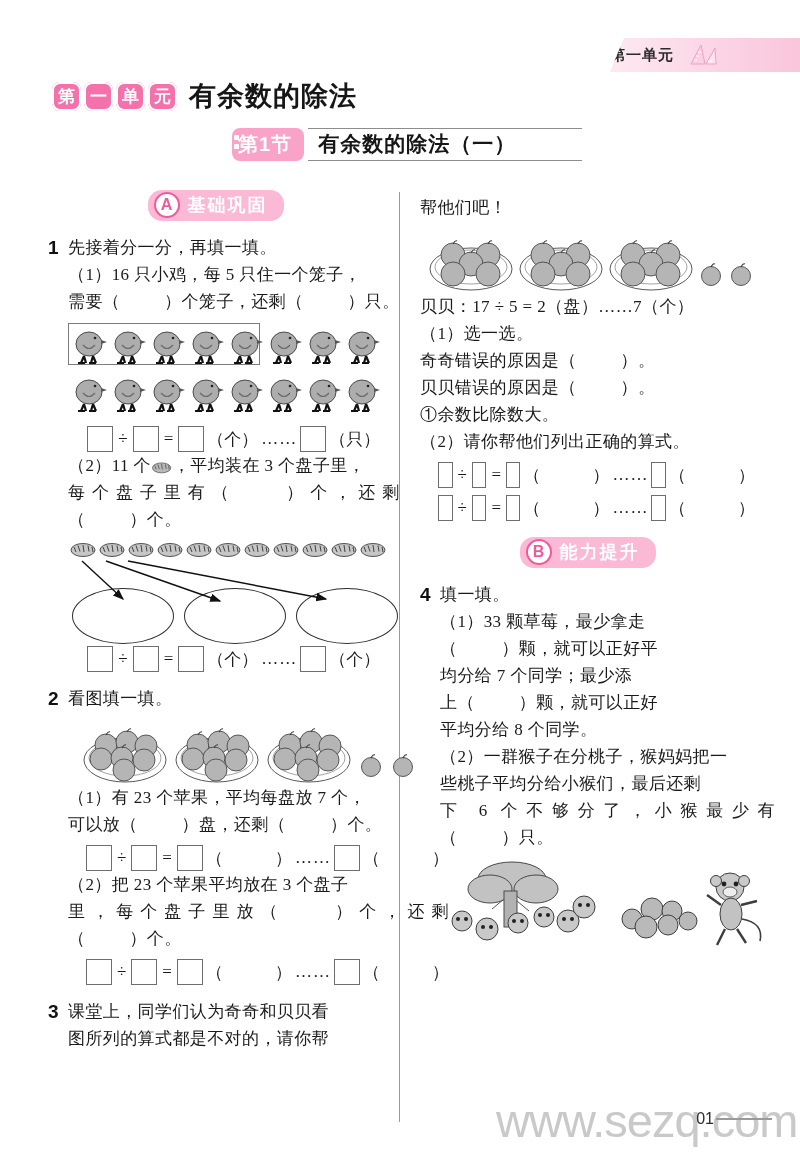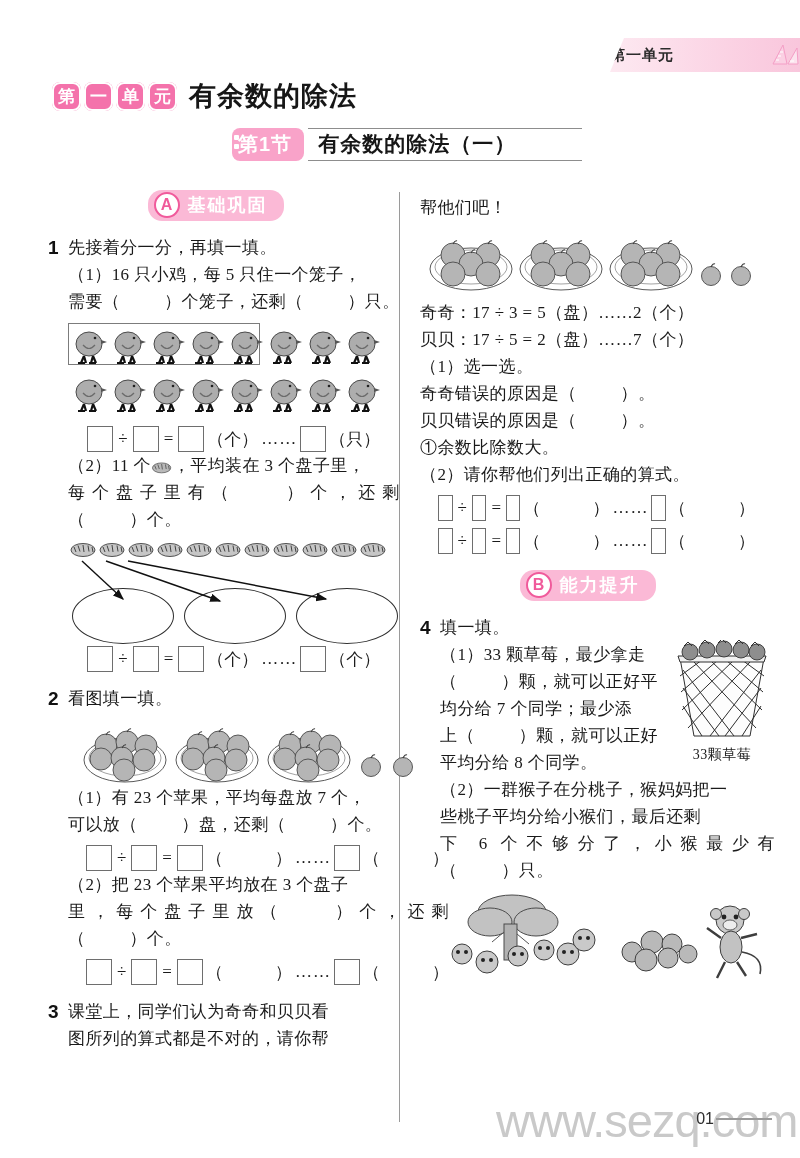--- a/index.html
+++ b/index.html
@@ -12,21 +12,21 @@
     overflow:hidden;
   }
   .page{position:relative;width:800px;height:1158px;}
 
   
   .unit-banner{
     position:absolute;top:38px;right:0;
     height:34px;width:190px;
     background:linear-gradient(90deg,#fde9f1 0%,#fbd3e4 60%,#f9c6dc 100%);
     border-radius:0 0 0 0;
-    display:flex;align-items:center;justify-content:space-between;gap:14px;
+    display:flex;align-items:center;justify-content:flex-start;gap:14px;
     clip-path:polygon(14px 0,100% 0,100% 100%,0 100%);
   }
   .unit-banner .ub-text{
     font-family:"Liberation Sans","DejaVu Sans",sans-serif;
     font-size:15px;font-weight:700;color:#2b2b2b;letter-spacing:1px;
   }
   .ruler-icon{width:30px;height:26px;display:block;}
 
   
   .unit-title-row{
@@ -648,21 +648,20 @@
       <svg class="loose-apple" viewBox="0 0 26 24">
           <circle cx="13" cy="14" r="9.5" fill="#b5b5b5" stroke="#4a4a4a" stroke-width="0.9"></circle>
           <path d="M13 5 q2 -4 4 -3" stroke="#3a3a3a" stroke-width="1.1" fill="none"></path>
         </svg>
       <svg class="loose-apple" viewBox="0 0 26 24">
           <circle cx="13" cy="14" r="9.5" fill="#b5b5b5" stroke="#4a4a4a" stroke-width="0.9"></circle>
           <path d="M13 5 q2 -4 4 -3" stroke="#3a3a3a" stroke-width="1.1" fill="none"></path>
         </svg>
     </div>
 
-    <div class="line" style="margin-top:6px;">奇奇：17 ÷ 3 = 5（盘）……2（个）</div>
     <div class="line">贝贝：17 ÷ 5 = 2（盘）……7（个）</div>
     <div class="line">（1）选一选。</div>
     <div class="line">
       <span>奇奇错误的原因是（</span><span class="blank"></span><span>）。</span>
     </div>
     <div class="line">
       <span>贝贝错误的原因是（</span><span class="blank"></span><span>）。</span>
     </div>
     <div class="line">①余数比除数大。</div>
     <div class="line">（2）请你帮他们列出正确的算式。</div>
@@ -701,39 +700,20 @@
     <div class="level-badge" style="margin-top:16px;">
       <span class="lb-letter">B</span>
       <span class="lb-text">能力提升</span>
     </div>
 
     <div class="q">
       <div class="qnum">4</div>
       <div class="qbody" style="position:relative;">
         <div class="line">填一填。</div>
 
-        <div class="basket-wrap">
-          <svg class="basket" viewBox="0 0 96 104">
-            <g stroke="#2e2e2e" stroke-width="1" fill="none">
-              <path d="M6 18 L20 96 L76 96 L90 18 Z" fill="#fdfdfd"></path>
-              <path d="M9 30 L60 96 M9 48 L45 96 M9 66 L28 96 M20 22 L82 88 M36 20 L88 70 M52 20 L89 52 M68 20 L90 36"></path>
-              <path d="M87 30 L36 96 M87 48 L51 96 M87 66 L68 96 M76 22 L14 88 M60 20 L8 70 M44 20 L7 52 M28 20 L6 36"></path>
-              <path d="M4 16 L92 16 L90 22 L6 22 Z" fill="#f0f0f0"></path>
-            </g>
-            <g>
-              <ellipse cx="16" cy="12" rx="8" ry="8" fill="#8e8e8e" stroke="#333" stroke-width="0.9"></ellipse>
-              <ellipse cx="33" cy="10" rx="8" ry="8" fill="#8e8e8e" stroke="#333" stroke-width="0.9"></ellipse>
-              <ellipse cx="50" cy="9" rx="8" ry="8" fill="#8e8e8e" stroke="#333" stroke-width="0.9"></ellipse>
-              <ellipse cx="67" cy="10" rx="8" ry="8" fill="#8e8e8e" stroke="#333" stroke-width="0.9"></ellipse>
-              <ellipse cx="83" cy="12" rx="8" ry="8" fill="#8e8e8e" stroke="#333" stroke-width="0.9"></ellipse>
-              <path d="M10 6 l4 -4 l4 4 M27 4 l4 -4 l4 4 M44 3 l4 -4 l4 4 M61 4 l4 -4 l4 4 M77 6 l4 -4 l4 4" stroke="#2e2e2e" stroke-width="1" fill="none"></path>
-            </g>
-          </svg>
-          <div class="basket-cap">33颗草莓</div>
-        </div>
 
         <div class="q4-text">
           <div class="line">（1）33 颗草莓，最少拿走</div>
           <div class="line">
             <span>（</span><span class="blank"></span><span>）颗，就可以正好平</span>
           </div>
           <div class="line">均分给 7 个同学；最少添</div>
           <div class="line">
             <span>上（</span><span class="blank"></span><span>）颗，就可以正好</span>
           </div>

